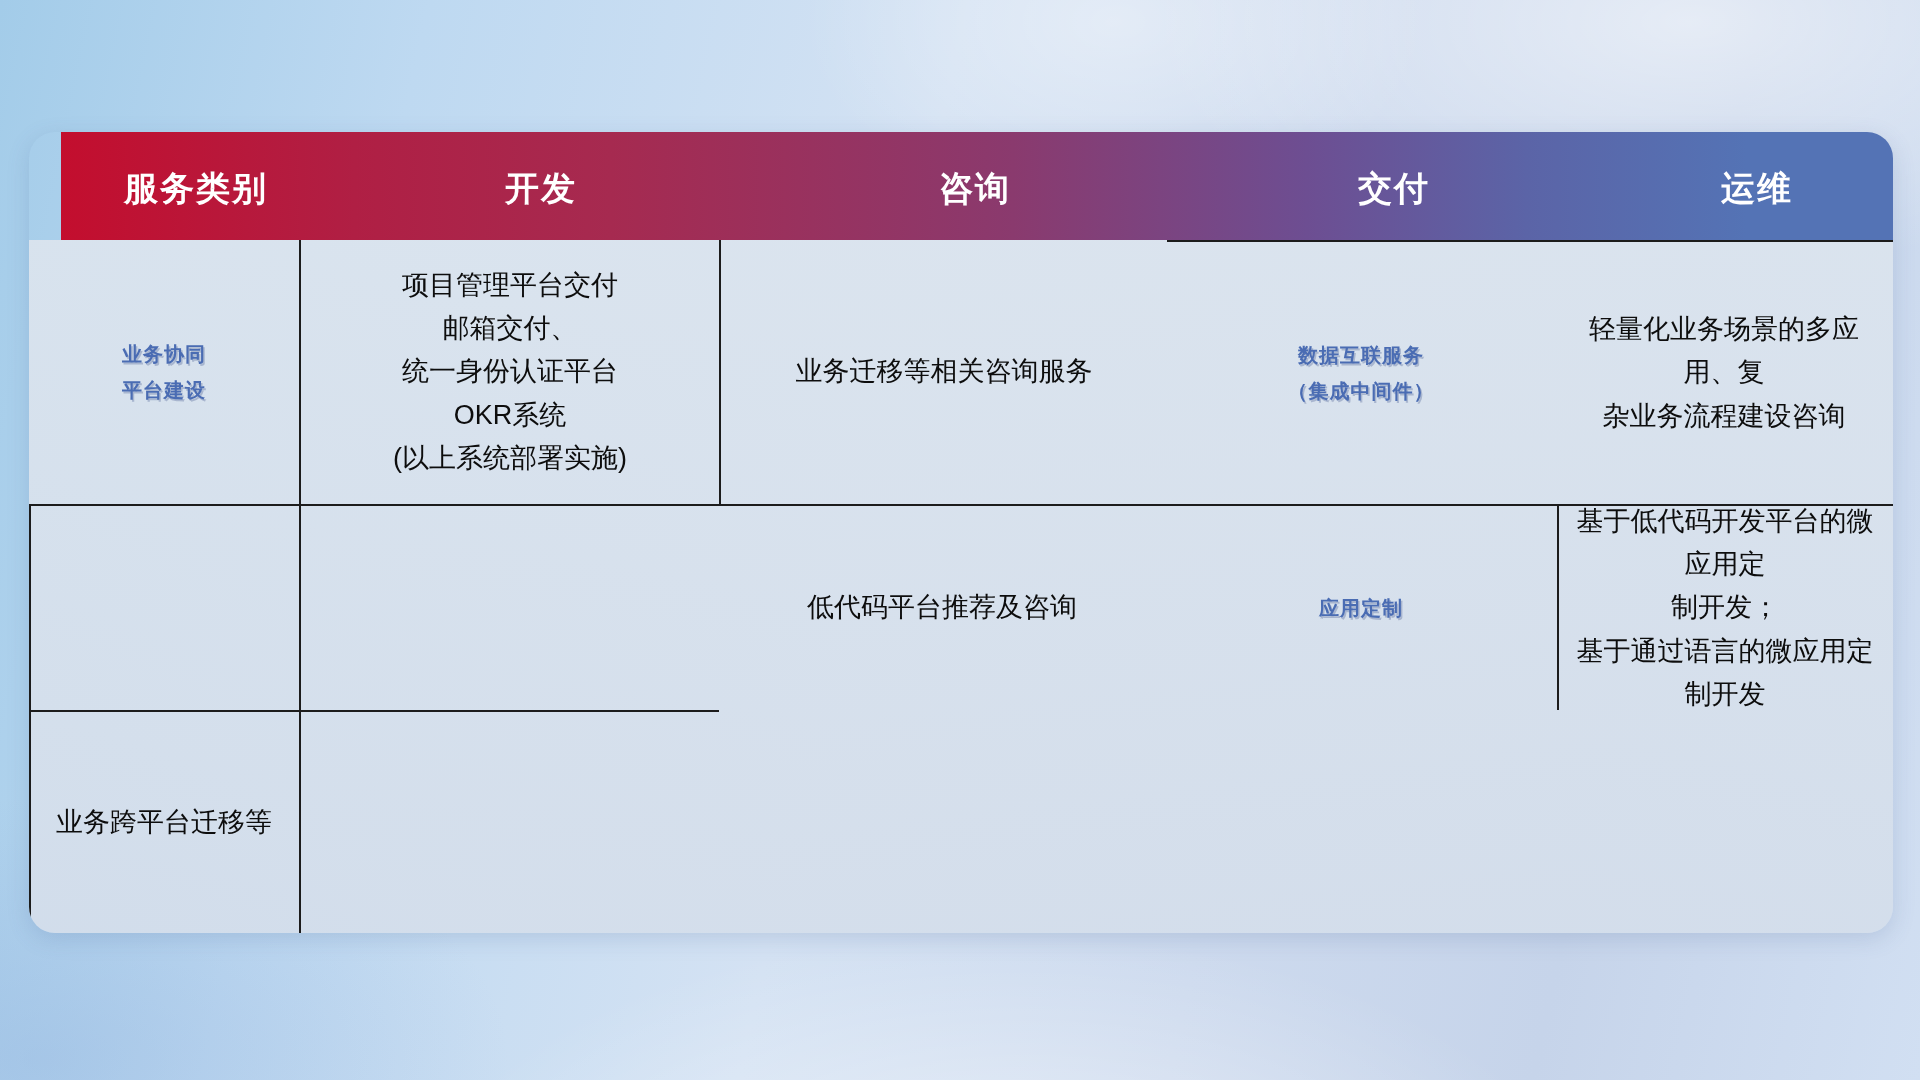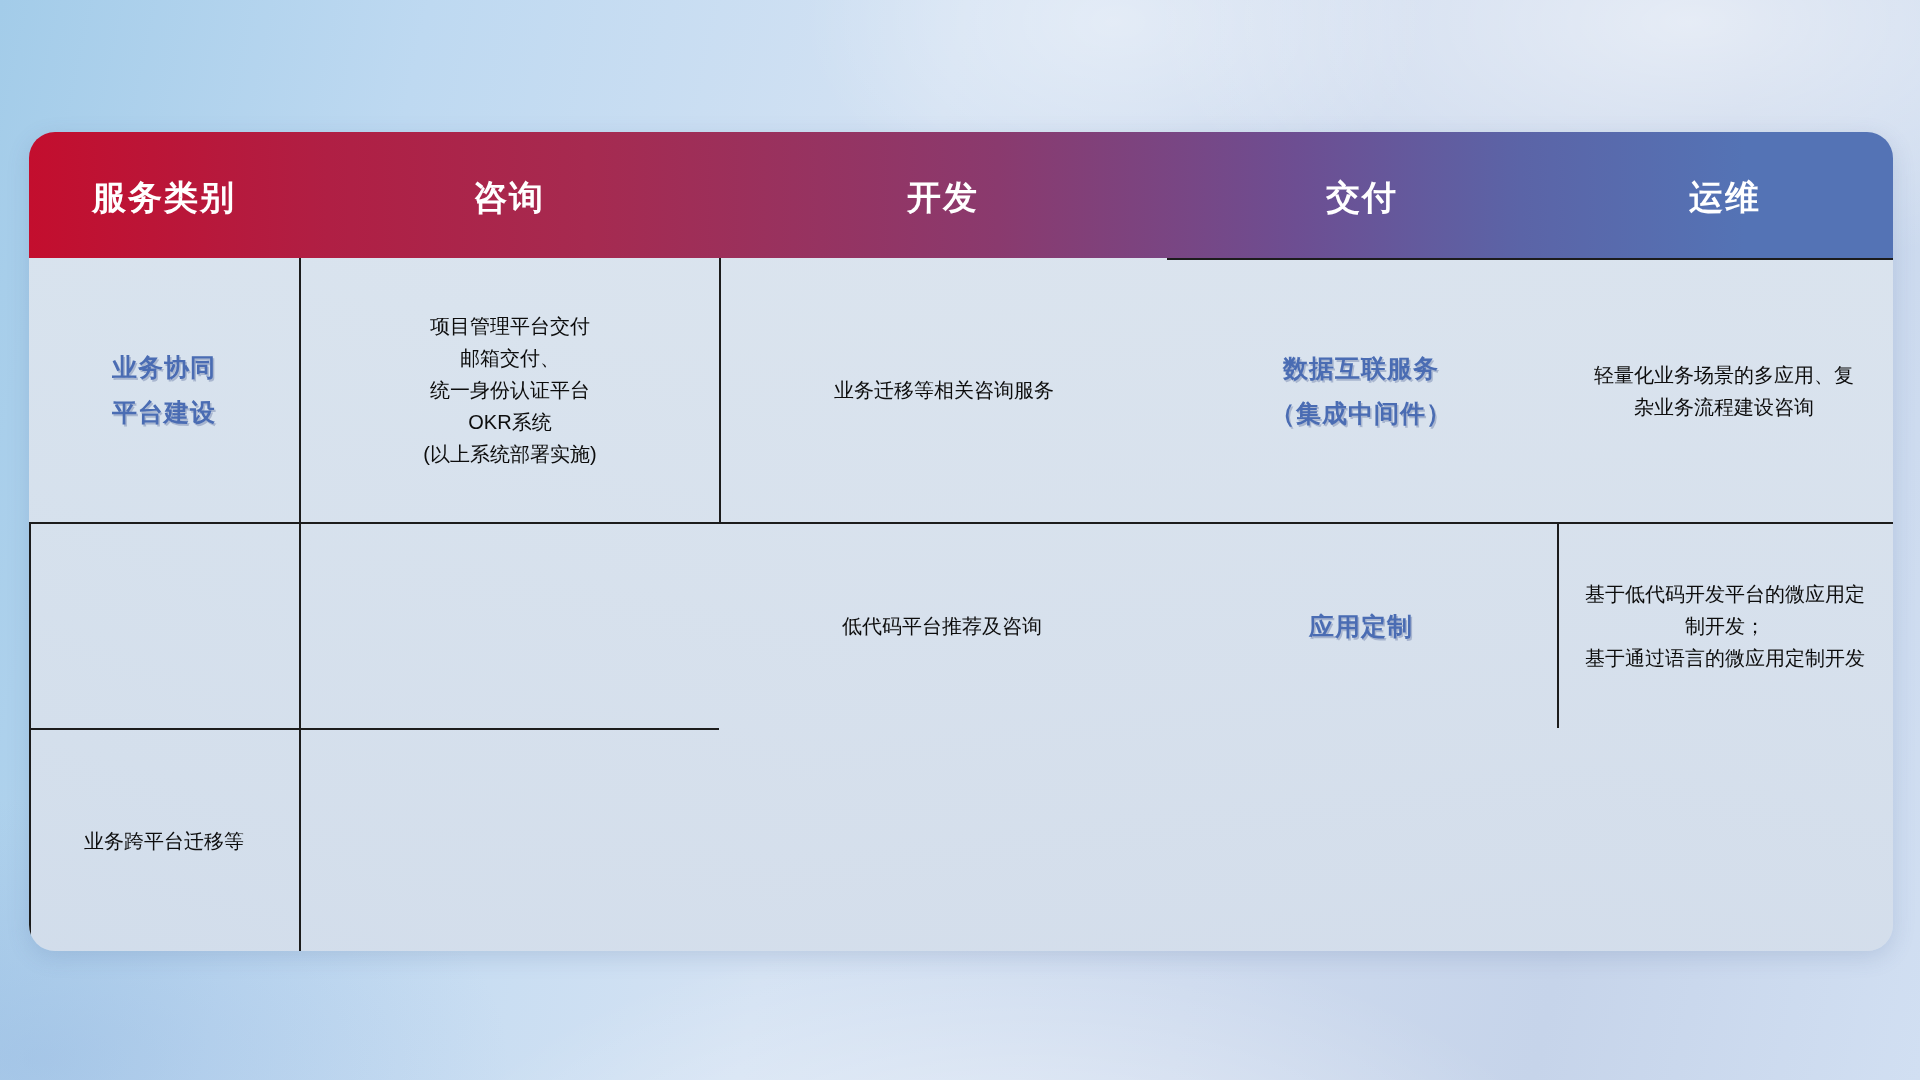--- a/index.html
+++ b/index.html
@@ -27,30 +27,31 @@
     top: 132px;
     width: 1864px;
     border-radius: 26px;
     overflow: hidden;
     box-shadow: 0 6px 22px rgba(70, 100, 150, 0.18);
   }
 
   .thead {
     display: grid;
     grid-template-columns: 270px 420px 448px 390px 336px;
-    height: 126px;
+    height: 108px;
     background: linear-gradient(90deg,
       var(--header-gradient-start, #c30e2e) 0%,
       #b01f44 16%,
       #a62a50 30%,
       var(--header-gradient-mid, #8a3a6e) 52%,
       #6d4e92 68%,
       #5b64a7 80%,
       var(--header-gradient-end, #5473b5) 92%,
       var(--header-gradient-end, #5473b5) 100%);
+    margin-left: 32px;
   }
   .th {
     display: flex;
     align-items: center;
     justify-content: center;
     color: #ffffff;
     font-size: 34px;
     font-weight: bold;
     letter-spacing: 2px;
     padding-top: 6px;
@@ -60,47 +61,47 @@
     display: grid;
     grid-template-columns: 270px 420px 448px 390px 336px;
     grid-template-rows: 264px 206px 223px;
     background: linear-gradient(180deg, rgba(219,228,238,0.94), rgba(212,222,235,0.94));
   }
   .td {
     display: flex;
     align-items: center;
     justify-content: center;
     text-align: center;
-    font-size: 20px;
+    font-size: 27px;
     line-height: 1.6;
     color: #0d0d0d;
     white-space: pre-line;
     padding: 6px 10px;
     box-sizing: border-box;
   }
   .td.vline { border-left: 2px solid var(--grid-line, #1c1c1c); }
   .td.hline { border-top: 2px solid var(--grid-line, #1c1c1c); padding-left: 8px; }
   .td.category {
     color: var(--category-text, #4a6cb3);
     font-weight: bold;
-    font-size: 25px;
+    font-size: 20px;
     line-height: 1.8;
     letter-spacing: 1px;
     text-shadow: 1.5px 1.5px 0 rgba(45, 70, 130, 0.28);
   }
 </style>
 </head>
 <body>
 
 <div class="svc-table">
 
   <div class="thead">
     <div class="th">服务类别</div>
+    <div class="th">开发</div>
     <div class="th">咨询</div>
-    <div class="th">开发</div>
     <div class="th">交付</div>
     <div class="th">运维</div>
   </div>
 
   <div class="tbody">
 
     <div class="td category">业务协同
 平台建设</div>
     <div class="td vline">项目管理平台交付
 邮箱交付、

